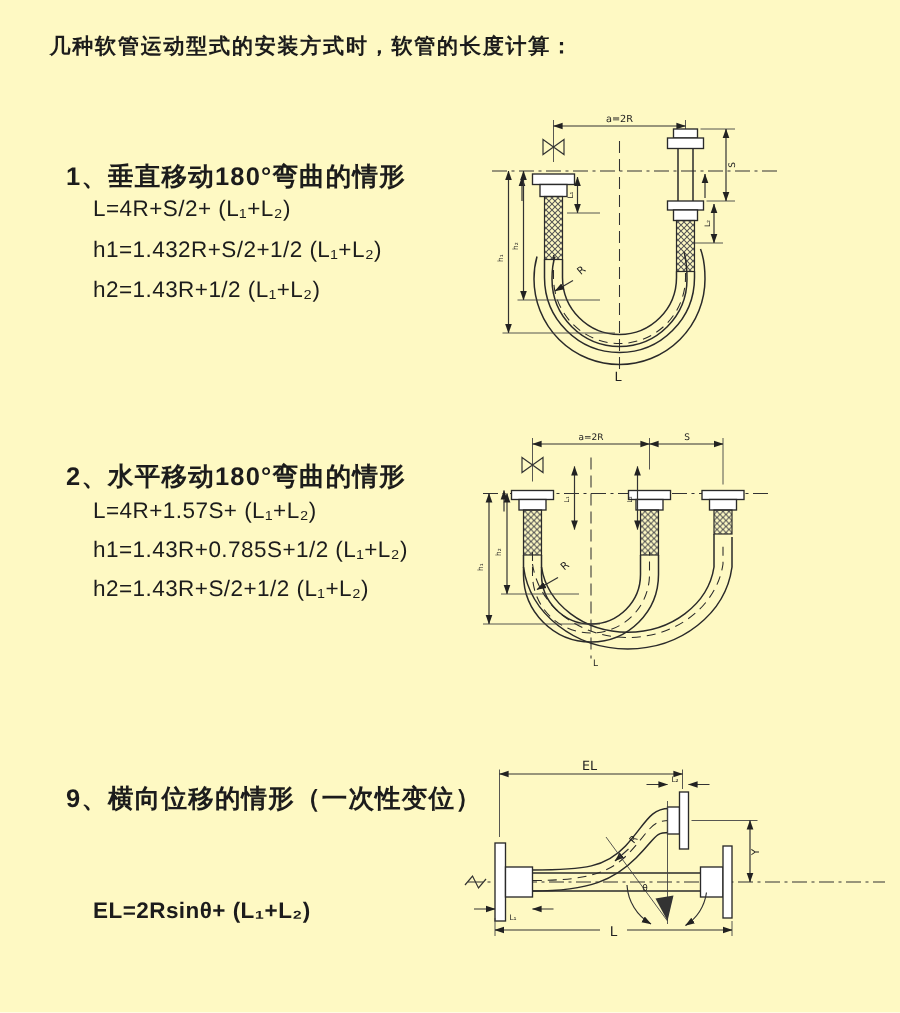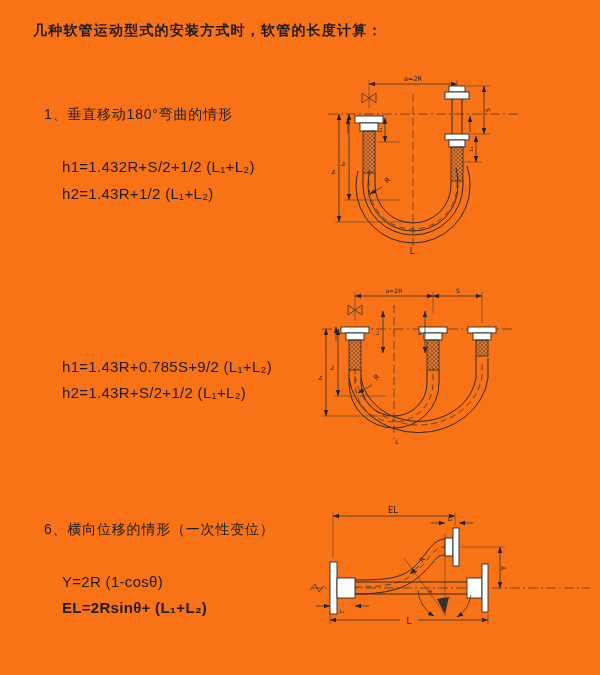--- a/index.html
+++ b/index.html
@@ -1,19 +1,19 @@
 <!DOCTYPE html>
 <html><head>
 <meta charset="utf-8">
 <style>
   html,body{margin:0;padding:0;background:#fff;}
-  #page{position:relative;width:600px;height:675px;background:#f97316;overflow:hidden;
+  #page{position:relative;width:600px;height:675px;background:#fef9c3;overflow:hidden;
         font-family:"Liberation Sans","DejaVu Sans",sans-serif;color:#1c1c1c;}
   .doc-title{position:absolute;left:33px;top:22px;font-size:14px;font-weight:bold;letter-spacing:1.2px;}
-  .sec-heading{position:absolute;font-size:14px;font-weight:normal;letter-spacing:0.8px;}
+  .sec-heading{position:absolute;font-size:17px;font-weight:bold;letter-spacing:0.8px;}
   .formula{position:absolute;font-size:15px;letter-spacing:0.3px;}
   svg{position:absolute;overflow:visible;}
   svg text{font-family:"DejaVu Sans",sans-serif;fill:#222;}
   .dim{stroke:#333;stroke-width:0.8;fill:none;}
   .ext{stroke:#444;stroke-width:0.6;fill:none;}
   .cl{stroke:#333;stroke-width:0.7;fill:none;stroke-dasharray:10 3 2 3;}
   .vd{stroke:#333;stroke-width:0.7;fill:none;stroke-dasharray:8 4;}
   .hose{stroke:#2a2a2a;stroke-width:1;fill:none;}
   .hosed{stroke:#2a2a2a;stroke-width:0.7;fill:none;stroke-dasharray:6 4;}
   .fit{stroke:#2a2a2a;stroke-width:0.9;fill:#fff;}
@@ -31,20 +31,21 @@
       </marker>
       <pattern id="hatch" width="4" height="4" patternUnits="userSpaceOnUse">
         <path d="M0 0L4 4 M4 0L0 4" stroke="#555" stroke-width="0.7"></path>
       </pattern>
     </defs>
   </svg>
 
   <div class="doc-title">几种软管运动型式的安装方式时，软管的长度计算：</div>
 
   <div class="sec-heading" style="left:44px;top:106px;">1、垂直移动180°弯曲的情形</div>
+  <div class="formula" style="left:62px;top:131px;">L=4R+S/2+ (L₁+L₂)</div>
   <div class="formula" style="left:62px;top:158px;text-align:center;">h1=1.432R+S/2+1/2 (L₁+L₂)</div>
   <div class="formula" style="left:62px;top:185px;text-align:center;">h2=1.43R+1/2 (L₁+L₂)</div>
 
   <svg style="left:312px;top:72px;" width="285" height="188" viewBox="0 0 285 188">
     <g>
       <line class="ext" x1="57" y1="36" x2="57" y2="8"></line>
       <line class="ext" x1="145" y1="26" x2="145" y2="8"></line>
       <line class="dim" x1="57" y1="12" x2="145" y2="12" marker-start="url(#ah)" marker-end="url(#ah)"></line>
       <text x="101" y="9" font-size="6.5" text-anchor="middle">a=2R</text>
     </g>
@@ -103,21 +104,23 @@
       <text x="23" y="100" font-size="5" text-anchor="middle" transform="rotate(-90 23 100)">h₁</text>
     </g>
     <g>
       <line class="dim" x1="37" y1="42" x2="37" y2="128" marker-start="url(#ah)" marker-end="url(#ah)"></line>
       <line class="ext" x1="33" y1="128" x2="88" y2="128"></line>
       <text x="33" y="92" font-size="5" text-anchor="middle" transform="rotate(-90 33 92)">h₂</text>
     </g>
     <text x="100" y="182" font-size="8.5" text-anchor="middle">L</text>
   </svg>
 
-  <div class="formula" style="left:62px;top:358px;">h1=1.43R+0.785S+9/2 (L₁+L₂)</div>
+  <div class="sec-heading" style="left:44px;top:306px;">2、水平移动180°弯曲的情形</div>
+  <div class="formula" style="left:62px;top:332px;">L=4R+1.57S+ (L₁+L₂)</div>
+  <div class="formula" style="left:62px;top:358px;">h1=1.43R+0.785S+1/2 (L₁+L₂)</div>
   <div class="formula" style="left:62px;top:384px;text-align:center;">h2=1.43R+S/2+1/2 (L₁+L₂)</div>
 
   <svg style="left:308px;top:283px;" width="285" height="172" viewBox="0 0 285 172">
     <g>
       <line class="ext" x1="47" y1="38" x2="47" y2="9"></line>
       <line class="ext" x1="125" y1="30" x2="125" y2="9"></line>
       <line class="ext" x1="174" y1="40" x2="174" y2="9"></line>
       <line class="dim" x1="47" y1="13" x2="125" y2="13" marker-start="url(#ah)" marker-end="url(#ah)"></line>
       <line class="dim" x1="125" y1="13" x2="174" y2="13" marker-start="url(#ah)" marker-end="url(#ah)"></line>
       <text x="86" y="10" font-size="6" text-anchor="middle">a=2R</text>
@@ -170,22 +173,21 @@
       <text x="14" y="95" font-size="5" text-anchor="middle" transform="rotate(-90 14 95)">h₁</text>
     </g>
     <g>
       <line class="dim" x1="30" y1="46" x2="30" y2="113" marker-start="url(#ah)" marker-end="url(#ah)"></line>
       <line class="ext" x1="26" y1="113" x2="78" y2="113"></line>
       <text x="26" y="85" font-size="5" text-anchor="middle" transform="rotate(-90 26 85)">h₂</text>
     </g>
     <text x="89" y="161" font-size="6" text-anchor="middle">L</text>
   </svg>
 
-  <div class="sec-heading" style="left:44px;top:521px;">6、横向位移的情形（一次性变位）</div>
-  <div class="formula" style="left:62px;top:573px;">Y=2R (1-cosθ)</div>
+  <div class="sec-heading" style="left:44px;top:521px;">9、横向位移的情形（一次性变位）</div>
   <div class="formula" style="left:62px;top:599px;font-weight:bold;">EL=2Rsinθ+ (L₁+L₂)</div>
 
   <svg style="left:300px;top:502px;" width="295" height="155" viewBox="0 0 295 155">
     <line class="cl" x1="12" y1="86" x2="290" y2="86"></line>
     <path class="dim" d="M10 88 L15 82 L19 90 L24 84"></path>
 
     <g>
       <rect class="fit" x="30" y="60" width="7" height="52"></rect>
       <rect class="fit" x="37" y="76" width="18" height="20"></rect>
     </g>

